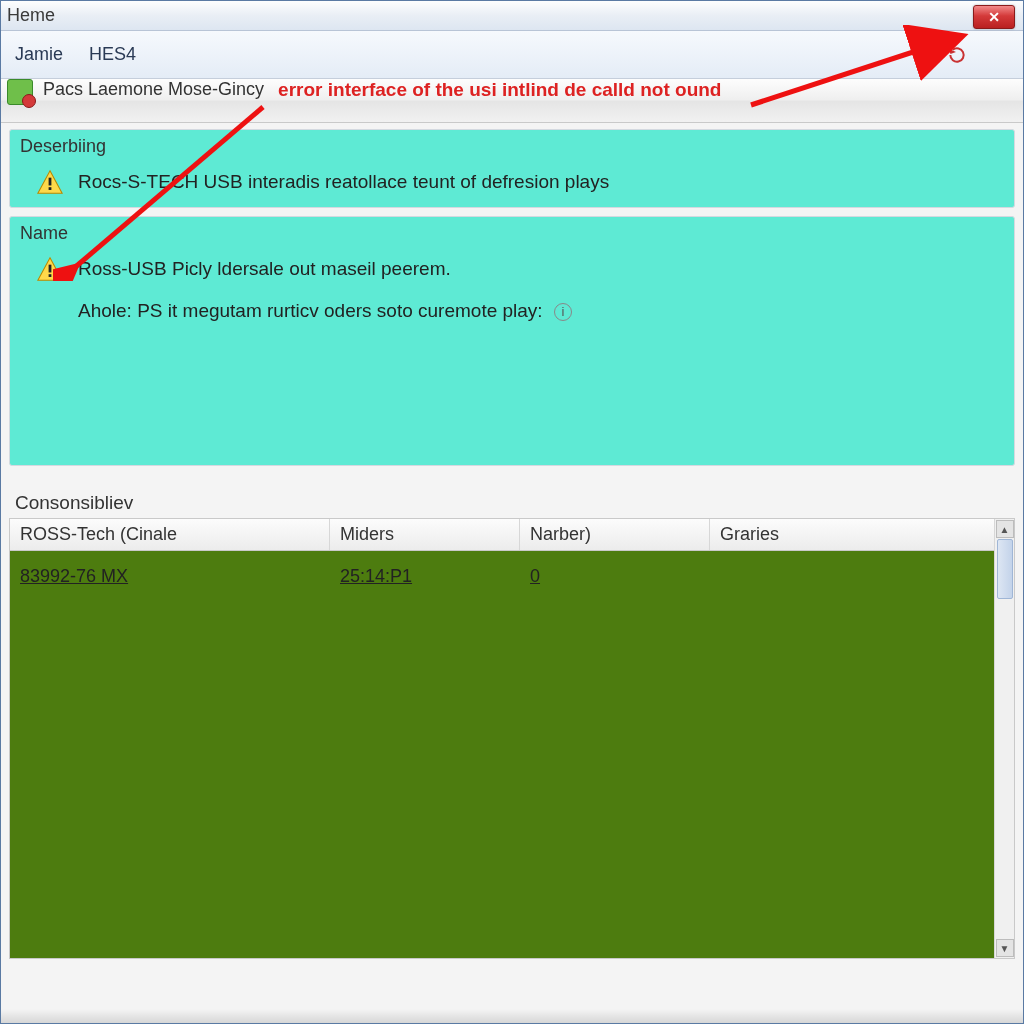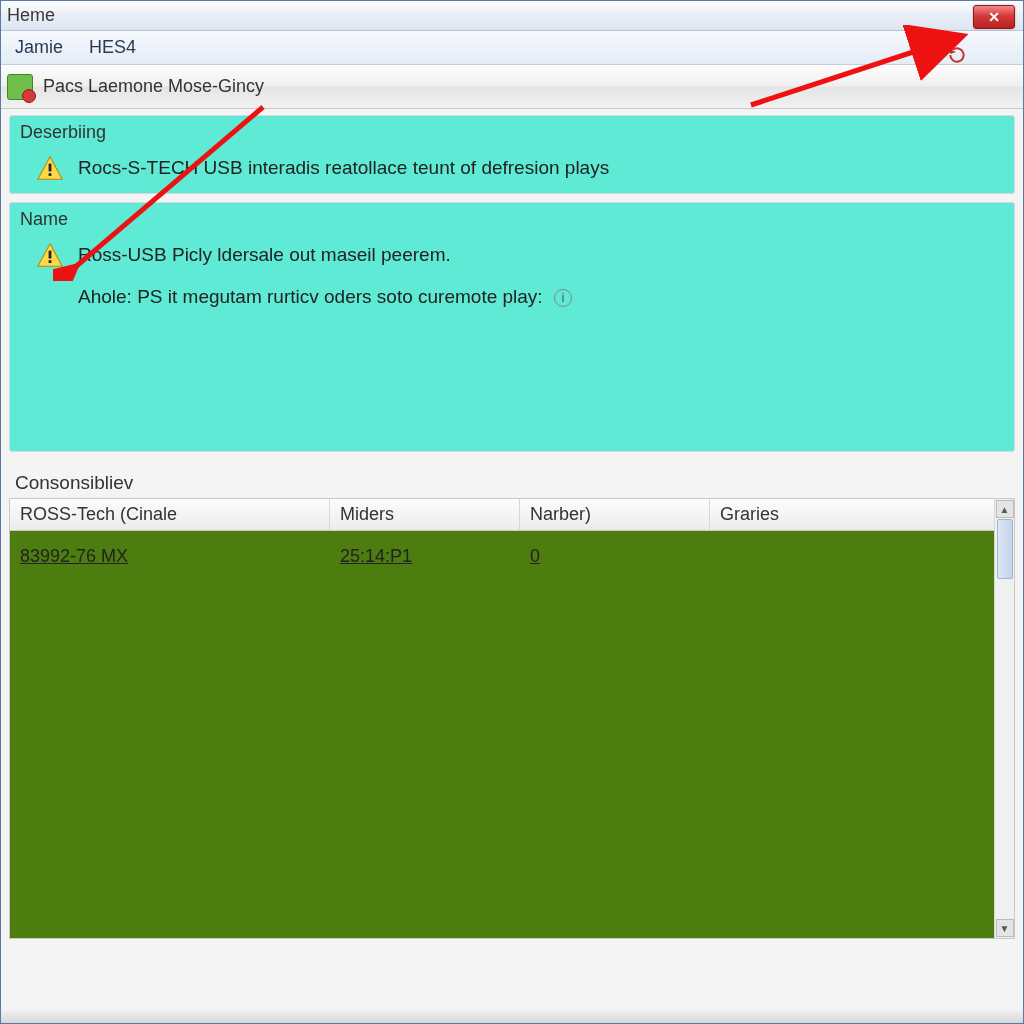--- a/index.html
+++ b/index.html
@@ -17,28 +17,28 @@
     background: linear-gradient(to bottom, #f28a8a 0%, #d43a3a 45%, #b92020 100%);
     border: 1px solid #8a1a1a; border-radius: 3px; display:flex; align-items:center; justify-content:center;
     color:#fff; font-weight:bold; font-size:14px; box-shadow: 0 0 2px rgba(0,0,0,.3);
   }
   .refresh-icon {
     position:absolute; right:56px; top:44px; width:20px; height:20px;
   }
   .refresh-icon svg { width:20px; height:20px; }
   
   .menu-bar {
-    height: 34px; background: linear-gradient(to bottom,#f6f9fd 0%, #e4ecf6 100%);
+    height: 48px; background: linear-gradient(to bottom,#f6f9fd 0%, #e4ecf6 100%);
     border-bottom:1px solid #c5cedb; display:flex; align-items:center; padding:0 4px; gap:6px;
   }
   .menu-item { padding:4px 10px; color:#2a3a55; font-size:18px; cursor:default; }
   
   .toolbar {
     height: 44px; background: linear-gradient(to bottom,#fdfdfd 0%,#efefef 48%,#e5e5e5 52%,#f1f1f1 100%);
-    border-bottom:1px solid #c9c9c9; display:flex; align-items:center; padding:0 6px; gap:10px;
+    border-bottom:1px solid #c9c9c9; display:flex; align-items:flex-start; padding:0 6px; gap:10px;
   }
   .tool-icon {
     width:26px; height:26px; background:#6fbf4a; border:1px solid #3a8a2a; border-radius:3px;
     position:relative; flex-shrink:0;
   }
   .tool-icon::after{
     content:""; position:absolute; right:-4px; bottom:-4px; width:12px; height:12px;
     background:#d43a3a; border:1px solid #8a1a1a; border-radius:50%;
   }
   .toolbar-label { color:#333; font-size:18px; }
@@ -59,21 +59,21 @@
   }
   .warn-tri svg { width:28px; height:26px; display:block; }
   .group-text { color:#222; font-size:19px; line-height:1.35; }
   .info-circ {
     display:inline-flex; width:18px; height:18px; border:1px solid #888; border-radius:50%;
     align-items:center; justify-content:center; font-size:13px; color:#555; margin-left:6px;
     vertical-align:middle;
   }
 
   
-  .table-section { margin-top:18px; }
+  .table-section { margin-top:24px; }
   .table-title { font-size:19px; color:#333; padding:2px 10px 4px 6px; border-bottom:1px solid #c9c9c9;}
   .grid {
     position:relative; border:1px solid #c9c9c9; border-top:none; background:#4d7c0f;
     height:440px; overflow:hidden;
   }
   .grid-head {
     display:flex; background:linear-gradient(to bottom,#fcfcfc,#ececec);
     border-bottom:1px solid #c9c9c9; height:32px;
   }
   .gcol { border-right:1px solid #d7d7d7; padding:5px 10px; font-size:18px; color:#333; }
@@ -123,20 +123,21 @@
   </span>
 
   <div class="menu-bar">
     <span class="menu-item">Jamie</span>
     <span class="menu-item">HES4</span>
   </div>
 
   <div class="toolbar">
     <div class="tool-icon"></div>
     <span class="toolbar-label">Pacs Laemone Mose-Gincy</span>
+    <span class="error-annot">error interface of the usi intlind de calld not ound</span>
   </div>
 
   <div class="panel-area">
 
     <div class="group">
       <div class="group-header">Deserbiing</div>
       <div class="group-row">
         <span class="warn-tri">
           <svg viewBox="0 0 32 30">
               <polygon points="16,2 30,28 2,28" fill="#ffd94a" stroke="#b88900" stroke-width="1.2"></polygon>

